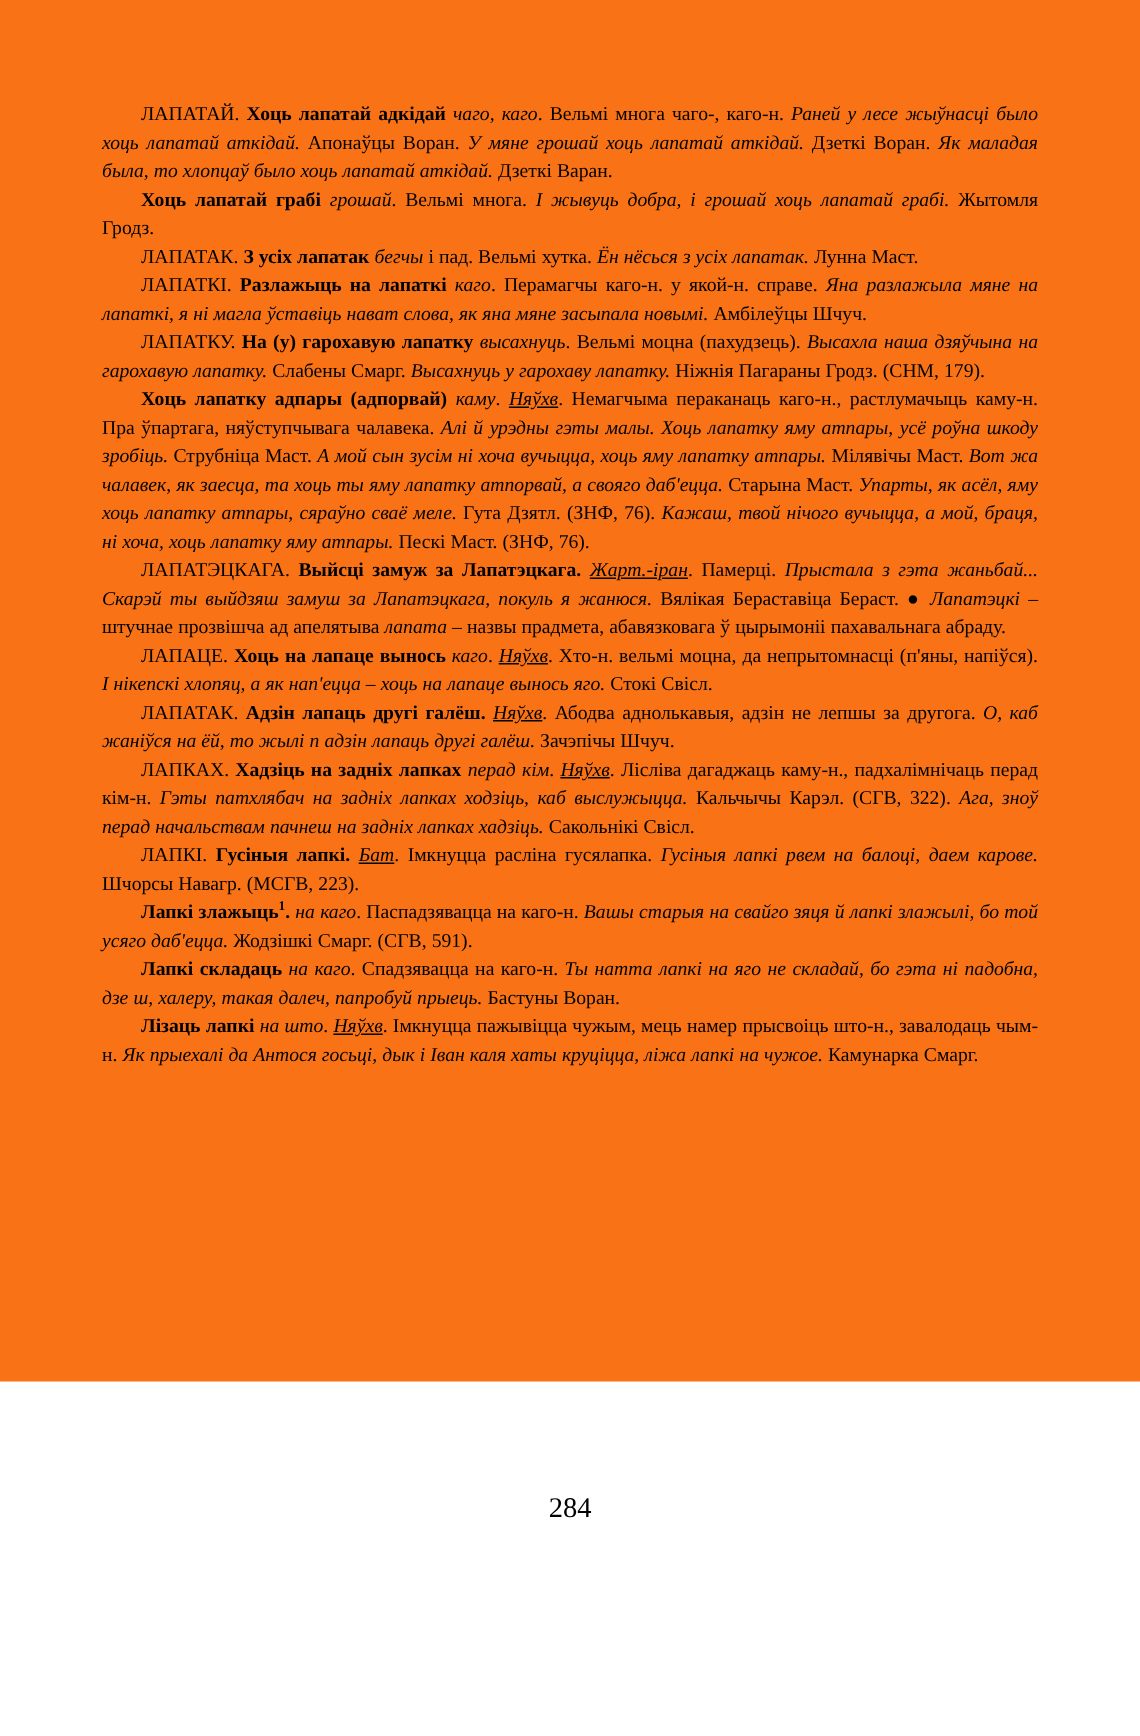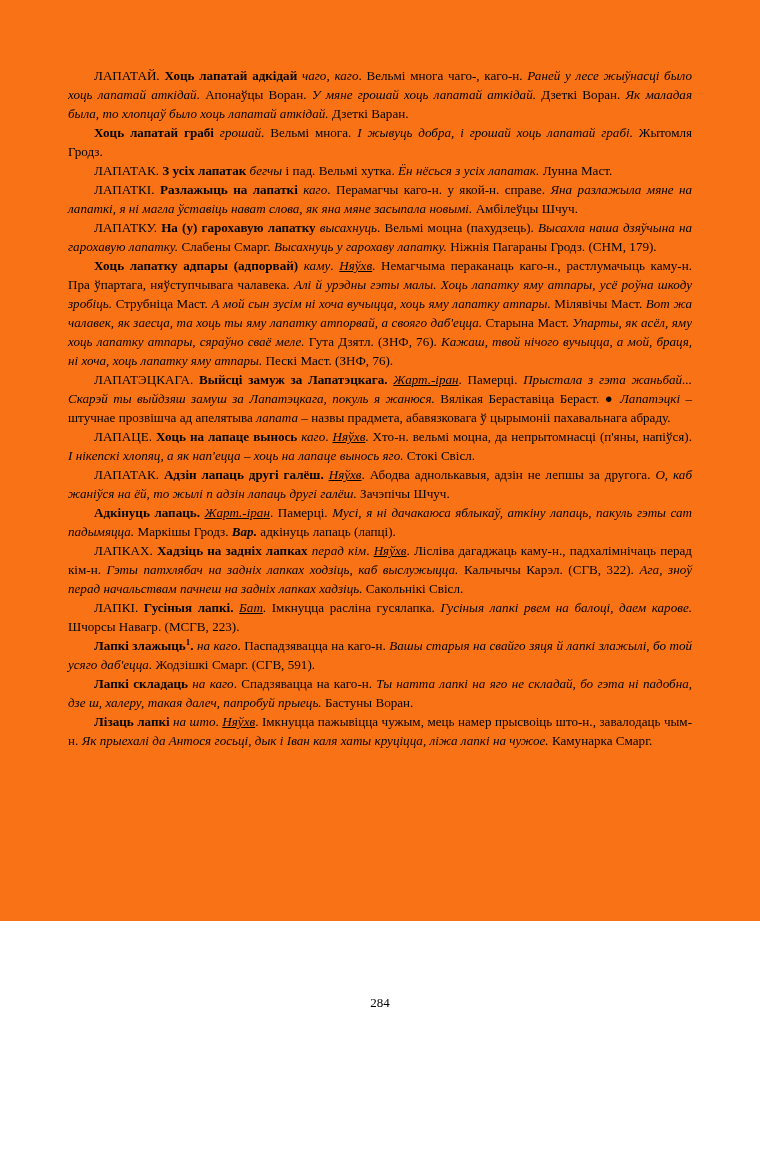--- a/index.html
+++ b/index.html
@@ -83,40 +83,39 @@
     line-height: 0;
     font-weight: bold;
     font-style: normal;
   }
   .folio {
     position: absolute;
     left: 0;
     top: 995px;
     width: 760px;
     text-align: center;
-    font-size: 13px;
+    font-size: 19px;
     font-family: "Liberation Serif", "DejaVu Serif", serif;
   }
 </style>
 </head>
 <body>
 
 <div class="page">
 
   <div class="text-column">
       <p class="entry"><span class="headword">ЛАПАТАЙ. </span><span class="phrase">Хоць лапатай адкідай </span><span class="gram">чаго, каго</span><span class="def">. Вельмі многа чаго-, каго-н.  </span><span class="cite">Раней у лесе жыўнасці было хоць лапатай аткідай.</span><span class="src"> Апонаўцы Воран. </span><span class="cite">У мяне грошай хоць лапатай аткідай.</span><span class="src"> Дзеткі Воран. </span><span class="cite">Як маладая была, то хлопцаў было хоць лапатай аткідай.</span><span class="src"> Дзеткі Варан.</span></p>
       <p class="entry"><span class="phrase">Хоць лапатай грабі </span><span class="gram">грошай</span><span class="def">. Вельмі многа. </span><span class="cite">І жывуць добра, і грошай хоць лапатай грабі.</span><span class="src"> Жытомля Гродз.</span></p>
       <p class="entry"><span class="headword">ЛАПАТАК. </span><span class="phrase">З усіх лапатак </span><span class="gram">бегчы</span><span class="def"> і пад. Вельмі хутка. </span><span class="cite">Ён нёсься з усіх лапатак.</span><span class="src"> Лунна Маст.</span></p>
       <p class="entry"><span class="headword">ЛАПАТКІ. </span><span class="phrase">Разлажыць на лапаткі </span><span class="gram">каго</span><span class="def">. Перамагчы каго-н. у якой-н. справе. </span><span class="cite">Яна разлажыла мяне на лапаткі, я ні магла ўставіць нават слова, як яна мяне засыпала новымі.</span><span class="src"> Амбілеўцы Шчуч.</span></p>
       <p class="entry"><span class="headword">ЛАПАТКУ. </span><span class="phrase">На (у) гарохавую лапатку </span><span class="gram">высахнуць</span><span class="def">. Вельмі моцна (пахудзець). </span><span class="cite">Высахла наша дзяўчына на гарохавую лапатку.</span><span class="src"> Слабены Смарг. </span><span class="cite">Высахнуць у гарохаву лапатку.</span><span class="src"> Ніжнія Пагараны Гродз. (СНМ, 179).</span></p>
       <p class="entry"><span class="phrase">Хоць лапатку адпары (адпорвай) </span><span class="gram">каму</span><span class="def">. </span><span class="label">Няўхв</span><span class="def">. Немагчыма пераканаць каго-н., растлумачыць каму-н. Пра ўпартага, няўступчывага чалавека. </span><span class="cite">Алі й урэдны гэты малы. Хоць лапатку яму атпары, усё роўна шкоду зробіць.</span><span class="src"> Струбніца Маст. </span><span class="cite">А мой сын зусім ні хоча вучыцца, хоць яму лапатку атпары.</span><span class="src"> Мілявічы Маст.  </span><span class="cite">Вот жа чалавек, як заесца, та хоць ты яму лапатку атпорвай, а свояго даб'ецца.</span><span class="src"> Старына Маст. </span><span class="cite">Упарты, як асёл, яму хоць лапатку атпары, сяраўно сваё меле.</span><span class="src"> Гута Дзятл. (ЗНФ, 76). </span><span class="cite">Кажаш, твой нічого вучыцца, а мой, браця, ні хоча, хоць лапатку яму атпары.</span><span class="src"> Пескі Маст. (ЗНФ, 76).</span></p>
       <p class="entry"><span class="headword">ЛАПАТЭЦКАГА. </span><span class="phrase">Выйсці замуж за Лапатэцкага. </span><span class="label">Жарт.-іран</span><span class="def">. Памерці. </span><span class="cite">Прыстала з гэта жаньбай... Скарэй ты выйдзяш замуш за Лапатэцкага, покуль я жанюся.</span><span class="src"> Вялікая Бераставіца Бераст. </span><span class="bullet">● </span><span class="cite">Лапатэцкі</span><span class="def"> – штучнае прозвішча ад апелятыва </span><span class="cite">лапата</span><span class="def"> – назвы прадмета, абавязковага ў цырымоніі пахавальнага абраду.</span></p>
       <p class="entry"><span class="headword">ЛАПАЦЕ. </span><span class="phrase">Хоць на лапаце вынось </span><span class="gram">каго</span><span class="def">. </span><span class="label">Няўхв</span><span class="def">. Хто-н. вельмі моцна, да непрытомнасці (п'яны, напіўся). </span><span class="cite">І нікепскі хлопяц, а як нап'ецца – хоць на лапаце вынось яго.</span><span class="src"> Стокі Свісл.</span></p>
       <p class="entry"><span class="headword">ЛАПАТАК. </span><span class="phrase">Адзін лапаць другі галёш. </span><span class="label">Няўхв</span><span class="def">. Абодва аднолькавыя, адзін не лепшы за другога. </span><span class="cite">О, каб жаніўся на ёй, то жылі п адзін лапаць другі галёш.</span><span class="src"> Зачэпічы Шчуч.</span></p>
-      <p class="entry"><span class="phrase">Адкінуць лапаць. </span><span class="label">Жарт.-іран</span><span class="def">. Памерці. </span><span class="cite">Мусі, я ні дачакаюса яблыкаў, аткіну лапаць, пакуль гэты сат падымяцца.</span><span class="src"> Маркішы Гродз. </span><span class="varlabel">Вар.</span><span class="def"> адкінуць лапаць (лапці).</span></p>
       <p class="entry"><span class="headword">ЛАПКАХ. </span><span class="phrase">Хадзіць на задніх лапках </span><span class="gram">перад кім</span><span class="def">. </span><span class="label">Няўхв</span><span class="def">. Лісліва дагаджаць каму-н., падхалімнічаць перад кім-н. </span><span class="cite">Гэты патхлябач на задніх лапках ходзіць, каб выслужыцца.</span><span class="src"> Кальчычы Карэл. (СГВ, 322). </span><span class="cite">Ага, зноў перад начальствам пачнеш на задніх лапках хадзіць.</span><span class="src"> Сакольнікі Свісл.</span></p>
       <p class="entry"><span class="headword">ЛАПКІ. </span><span class="phrase">Гусіныя лапкі. </span><span class="label">Бат</span><span class="def">. Імкнуцца расліна гусялапка. </span><span class="cite">Гусіныя лапкі рвем на балоці, даем карове.</span><span class="src"> Шчорсы Навагр. (МСГВ, 223).</span></p>
       <p class="entry"><span class="phrase">Лапкі злажыць</span><sup class="hom">1</sup><span class="phrase">. </span><span class="gram">на каго</span><span class="def">. Паспадзявацца на каго-н. </span><span class="cite">Вашы старыя на свайго зяця й лапкі злажылі, бо той усяго даб'ецца.</span><span class="src"> Жодзішкі Смарг. (СГВ, 591).</span></p>
       <p class="entry"><span class="phrase">Лапкі складаць </span><span class="gram">на каго</span><span class="def">. Спадзявацца на каго-н. </span><span class="cite">Ты натта лапкі на яго не складай, бо гэта ні падобна, дзе ш, халеру, такая далеч, папробуй прыець.</span><span class="src"> Бастуны Воран.</span></p>
       <p class="entry"><span class="phrase">Лізаць лапкі </span><span class="gram">на што</span><span class="def">. </span><span class="label">Няўхв</span><span class="def">. Імкнуцца пажывіцца чужым, мець намер прысвоіць што-н., завалодаць чым-н. </span><span class="cite">Як прыехалі да Антося госьці, дык і Іван каля хаты круціцца, ліжа лапкі на чужое.</span><span class="src"> Камунарка Смарг.</span></p>
     </div>
 
   <div class="folio">284</div>
 
 </div>

